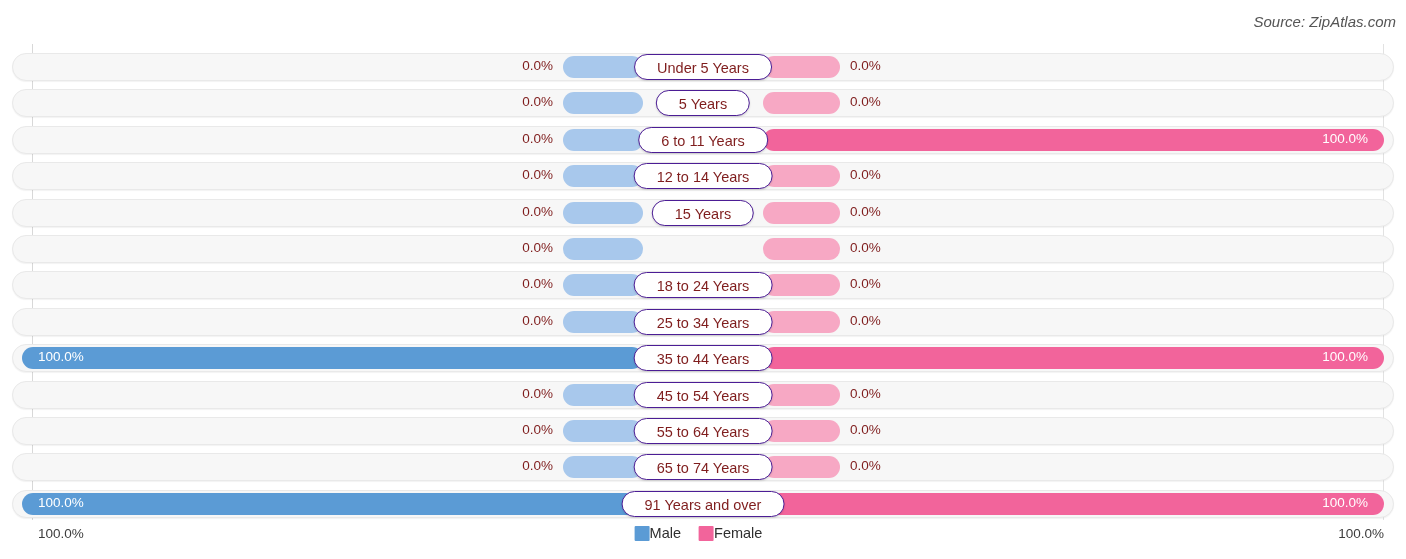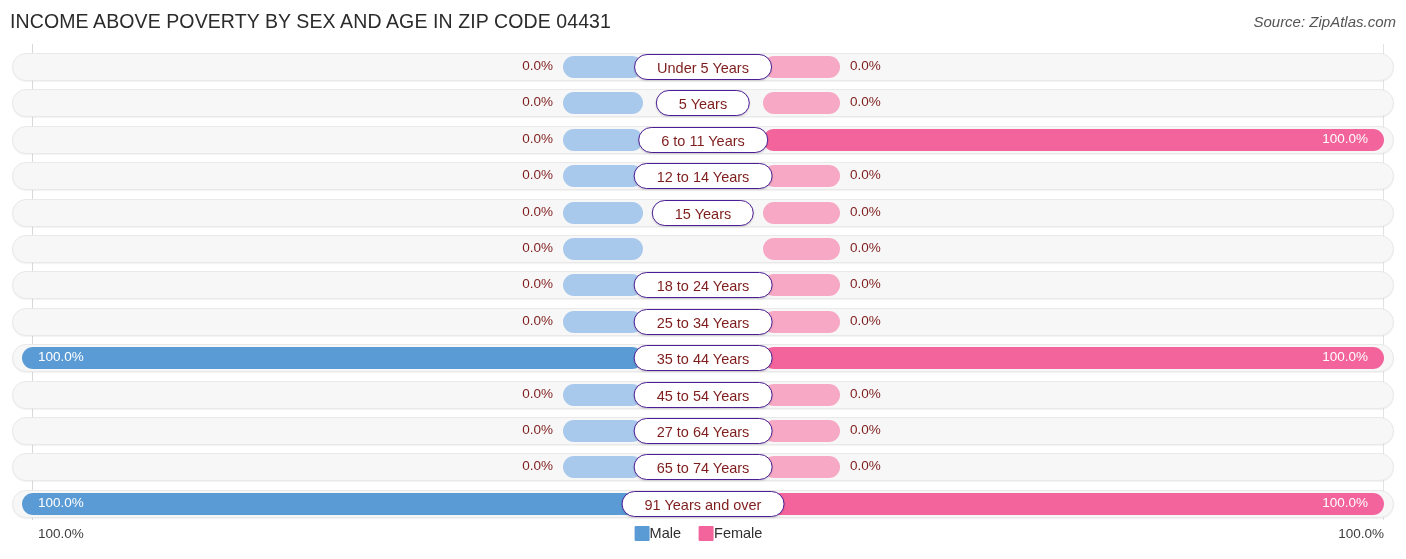--- a/index.html
+++ b/index.html
@@ -184,21 +184,20 @@
   }
   .legend-text {
     font-size: 14.5px;
     color: #2f2f2f;
   }
 </style>
 </head>
 <body>
 
 <div id="header">
-  <div id="page-title">INCOME ABOVE POVERTY BY SEX AND AGE IN ZIP CODE 04431</div>
   <div id="source-label">Source: ZipAtlas.com</div>
 </div>
 
 <div id="chart">
   <div id="axis-line"></div>
   <div id="axis-line-right"></div>
   <div id="rows">
       <div class="row" style="top: 8px;">
         <div class="track"></div>
         <div class="bar bar-male" style="left: 563px; width: 80px;"></div>
@@ -277,21 +276,21 @@
         <div class="val val-left" style="left: 483px; width: 70px;">0.0%</div>
         <div class="val val-right" style="left: 850px;">0.0%</div>
         <div class="pill">45 to 54 Years</div>
       </div>
       <div class="row" style="top: 372px;">
         <div class="track"></div>
         <div class="bar bar-male" style="left: 563px; width: 80px;"></div>
         <div class="bar bar-female" style="left: 763px; width: 77px;"></div>
         <div class="val val-left" style="left: 483px; width: 70px;">0.0%</div>
         <div class="val val-right" style="left: 850px;">0.0%</div>
-        <div class="pill">27 to 64 Years</div>
+        <div class="pill">55 to 64 Years</div>
       </div>
       <div class="row" style="top: 408.4px;">
         <div class="track"></div>
         <div class="bar bar-male" style="left: 563px; width: 80px;"></div>
         <div class="bar bar-female" style="left: 763px; width: 77px;"></div>
         <div class="val val-left" style="left: 483px; width: 70px;">0.0%</div>
         <div class="val val-right" style="left: 850px;">0.0%</div>
         <div class="pill">65 to 74 Years</div>
       </div>
       <div class="row" style="top: 444.8px;">

